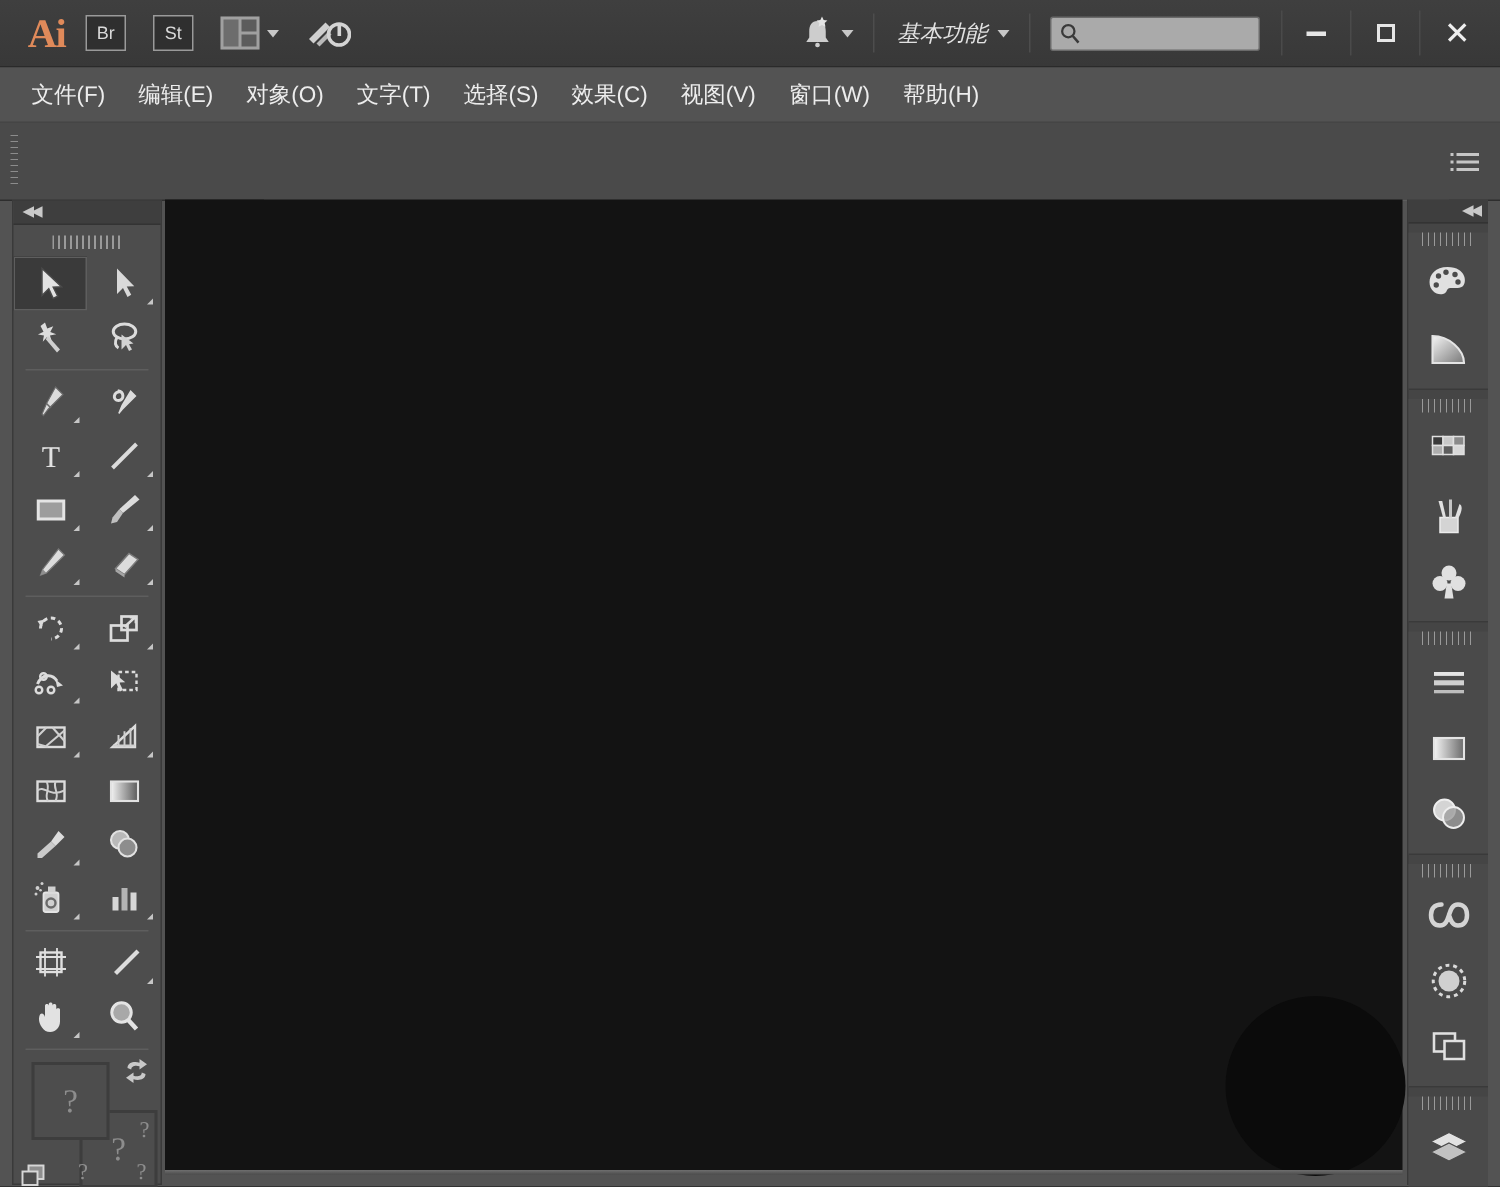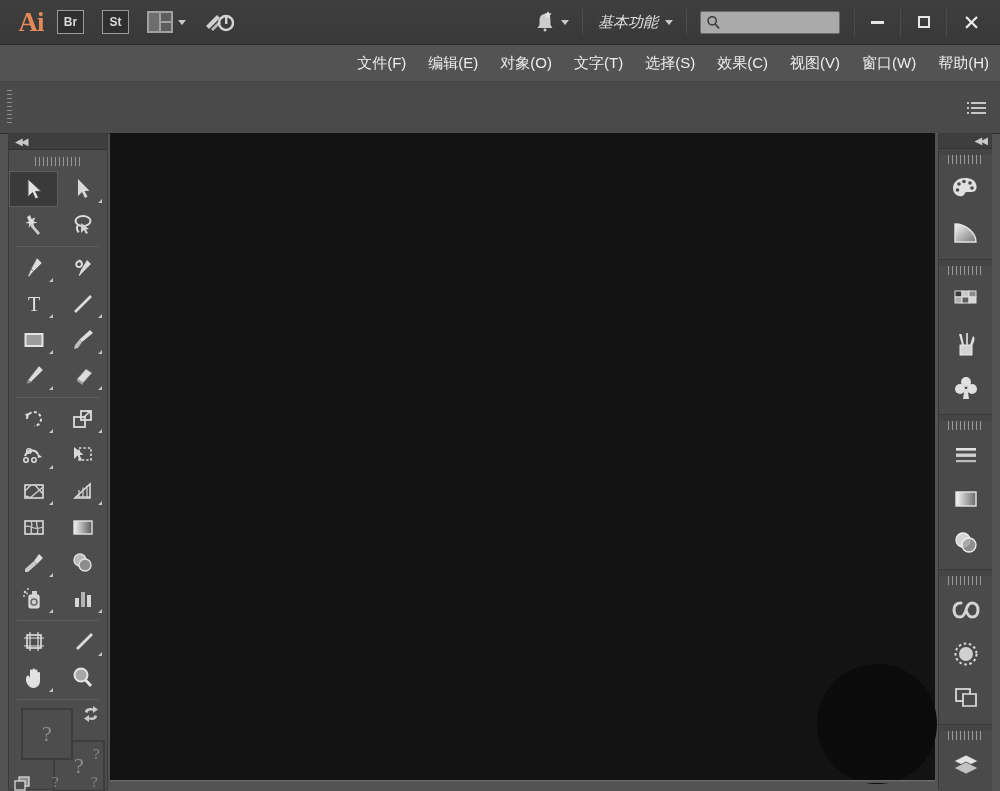--- a/index.html
+++ b/index.html
@@ -24,21 +24,21 @@
     font-size:27px; font-weight:bold; color:#e08a5a; letter-spacing:-1px;
     padding-left:14px;
   }
   .tb-btn{
     height:45px; display:flex; align-items:center; justify-content:center;
     padding:0 9px; cursor:default;
   }
   .sqbox{
     width:27px;height:24px;border:1px solid #9a9a9a;background:#2f2f2f;
     display:flex;align-items:center;justify-content:center;
-    font-size:12px;color:#d9d9d9;font-weight:bold;
+    font-size:12px;color:#d9d9d9;font-weight:normal;
     font-family:"Liberation Sans",sans-serif;
   }
   .arrange-ico{width:26px;height:22px;border:1px solid #a0a0a0;display:grid;
     grid-template-columns:1fr 1fr;grid-template-rows:1fr 1fr;background:#4a4a4a;}
   .arrange-ico i{border:0.5px solid #a0a0a0;background:#5c5c5c;}
   .arrange-ico i:first-child{grid-row:1/3;background:#6d6d6d;}
   .caret{
     width:0;height:0;border-left:5px solid transparent;border-right:5px solid transparent;
     border-top:6px solid #c8c8c8;margin-left:5px;
   }
@@ -61,21 +61,20 @@
   }
   .wc:last-child{border-right:0;padding-right:4px;width:54px;}
   .wc .min{width:13px;height:3px;background:#e6e6e6;}
   .wc .max{width:12px;height:12px;border:2px solid #e6e6e6;}
   .wc .cls{font-size:21px;font-weight:300;line-height:1;color:#efefef;}
   
   #menubar{
     position:absolute;left:0;top:45px;width:1000px;height:37px;
     background:#535353;display:flex;align-items:center;padding-left:10px;
     border-bottom:1px solid #454545;
-    justify-content:flex-end;
   }
   .menu-item{
     font-size:15px;color:#ededed;padding:4px 11px;cursor:default;white-space:nowrap;
   }
   
   #controlbar{
     position:absolute;left:0;top:82px;width:1000px;height:52px;
     background:#4a4a4a;border-bottom:1px solid #2e2e2e;
     display:flex;align-items:center;
   }

